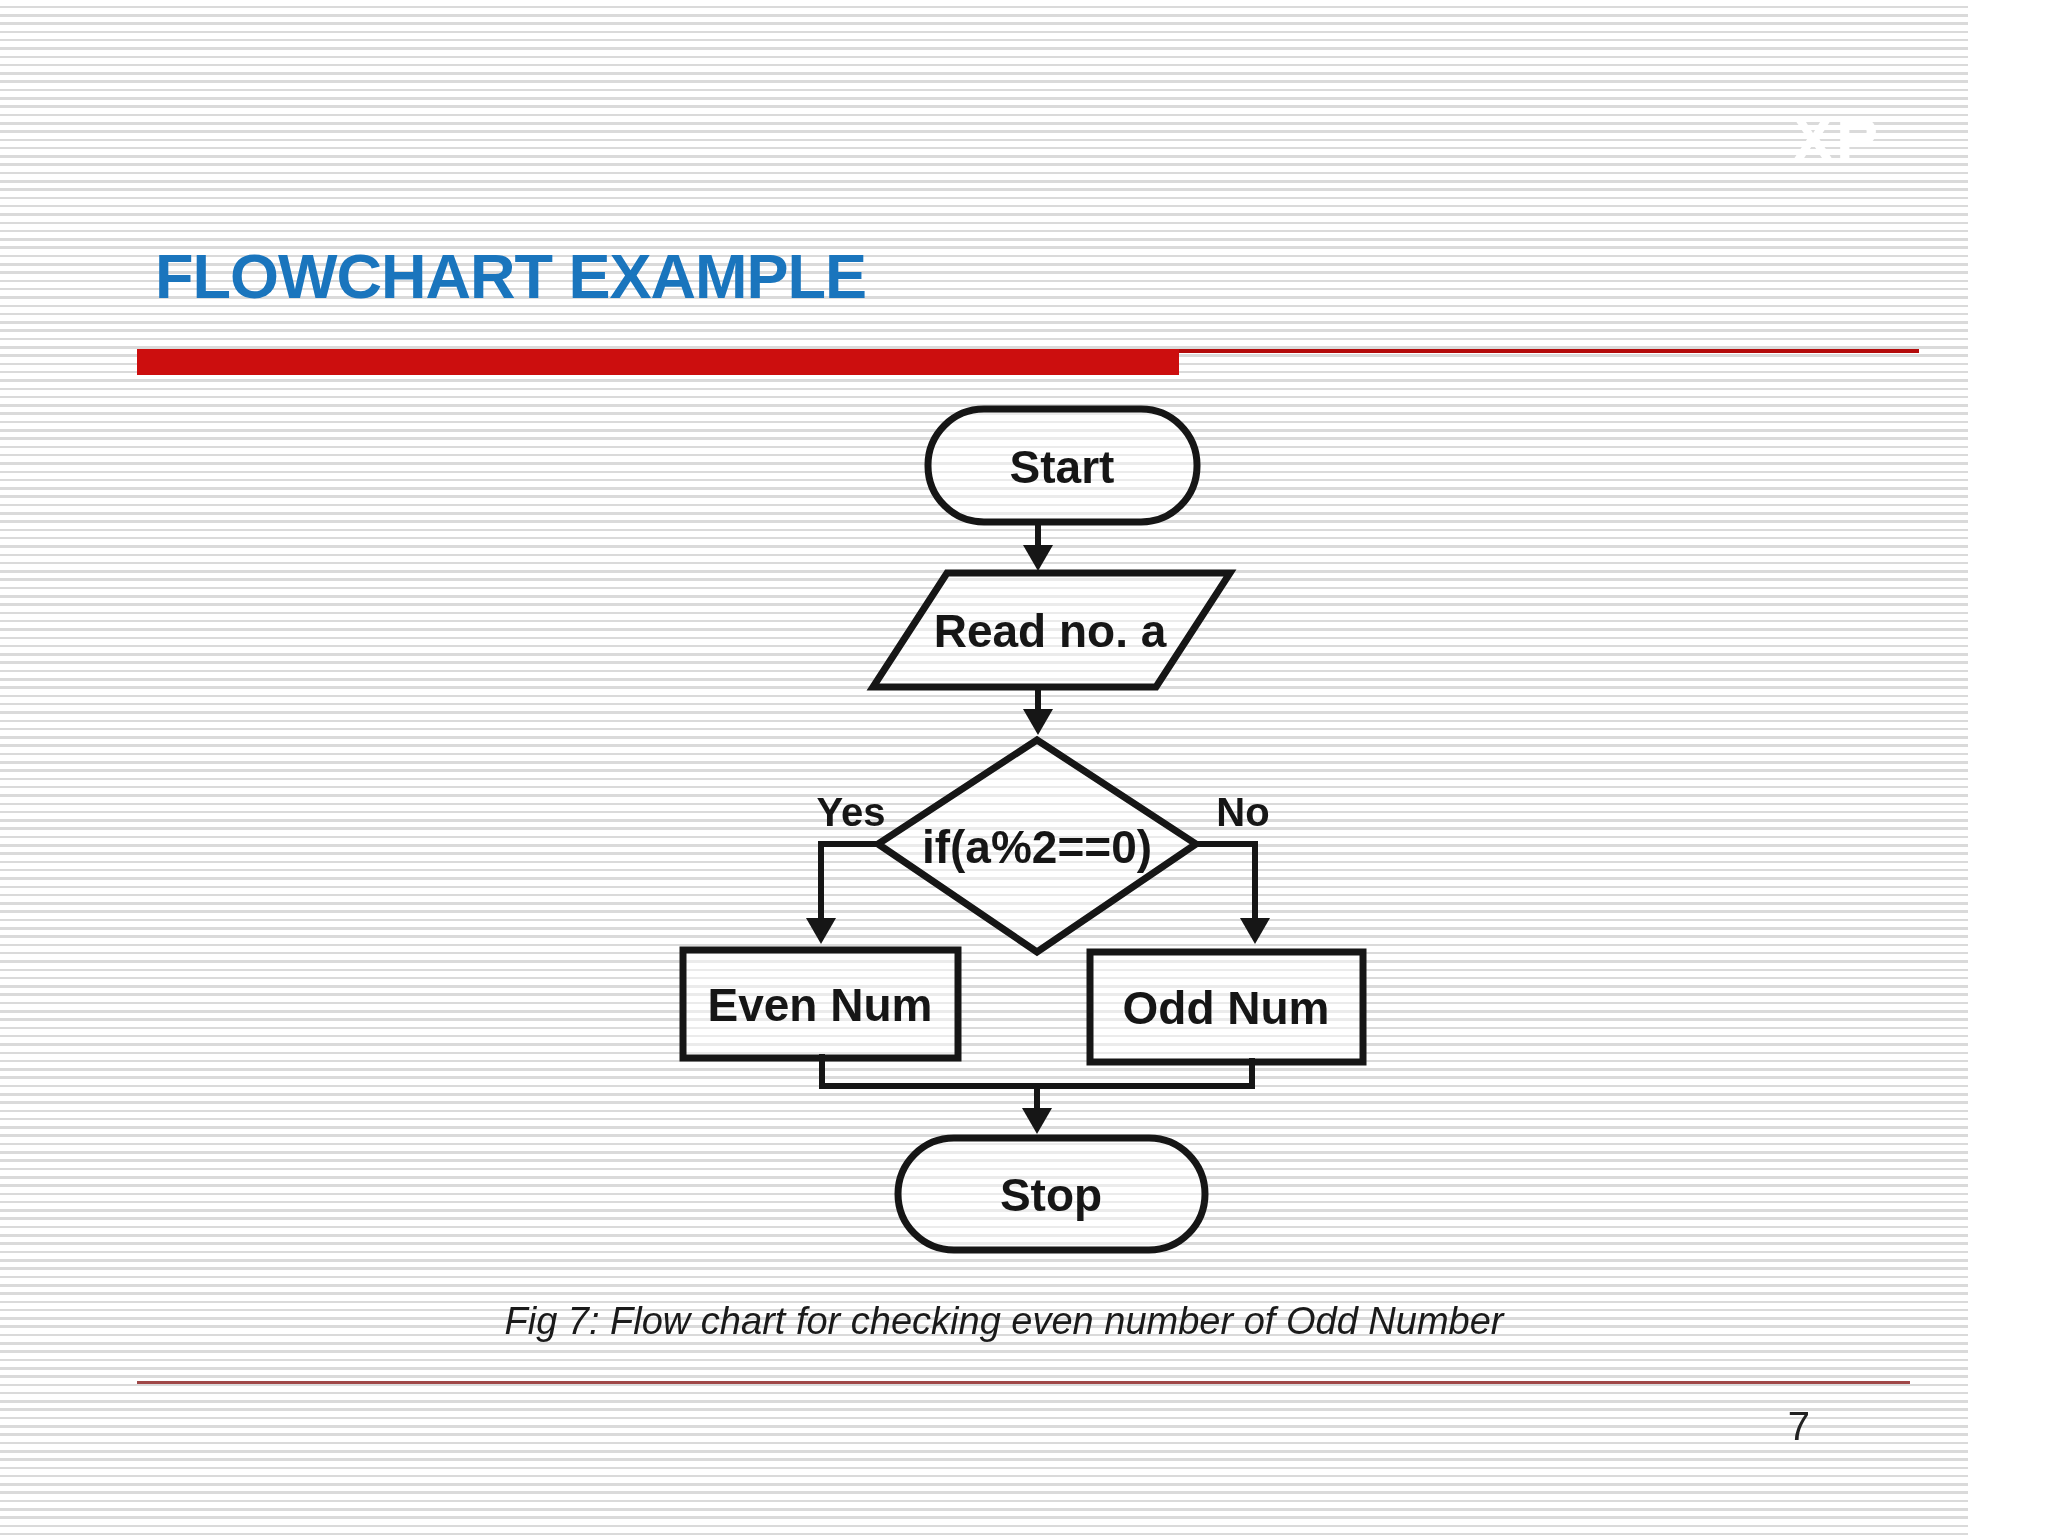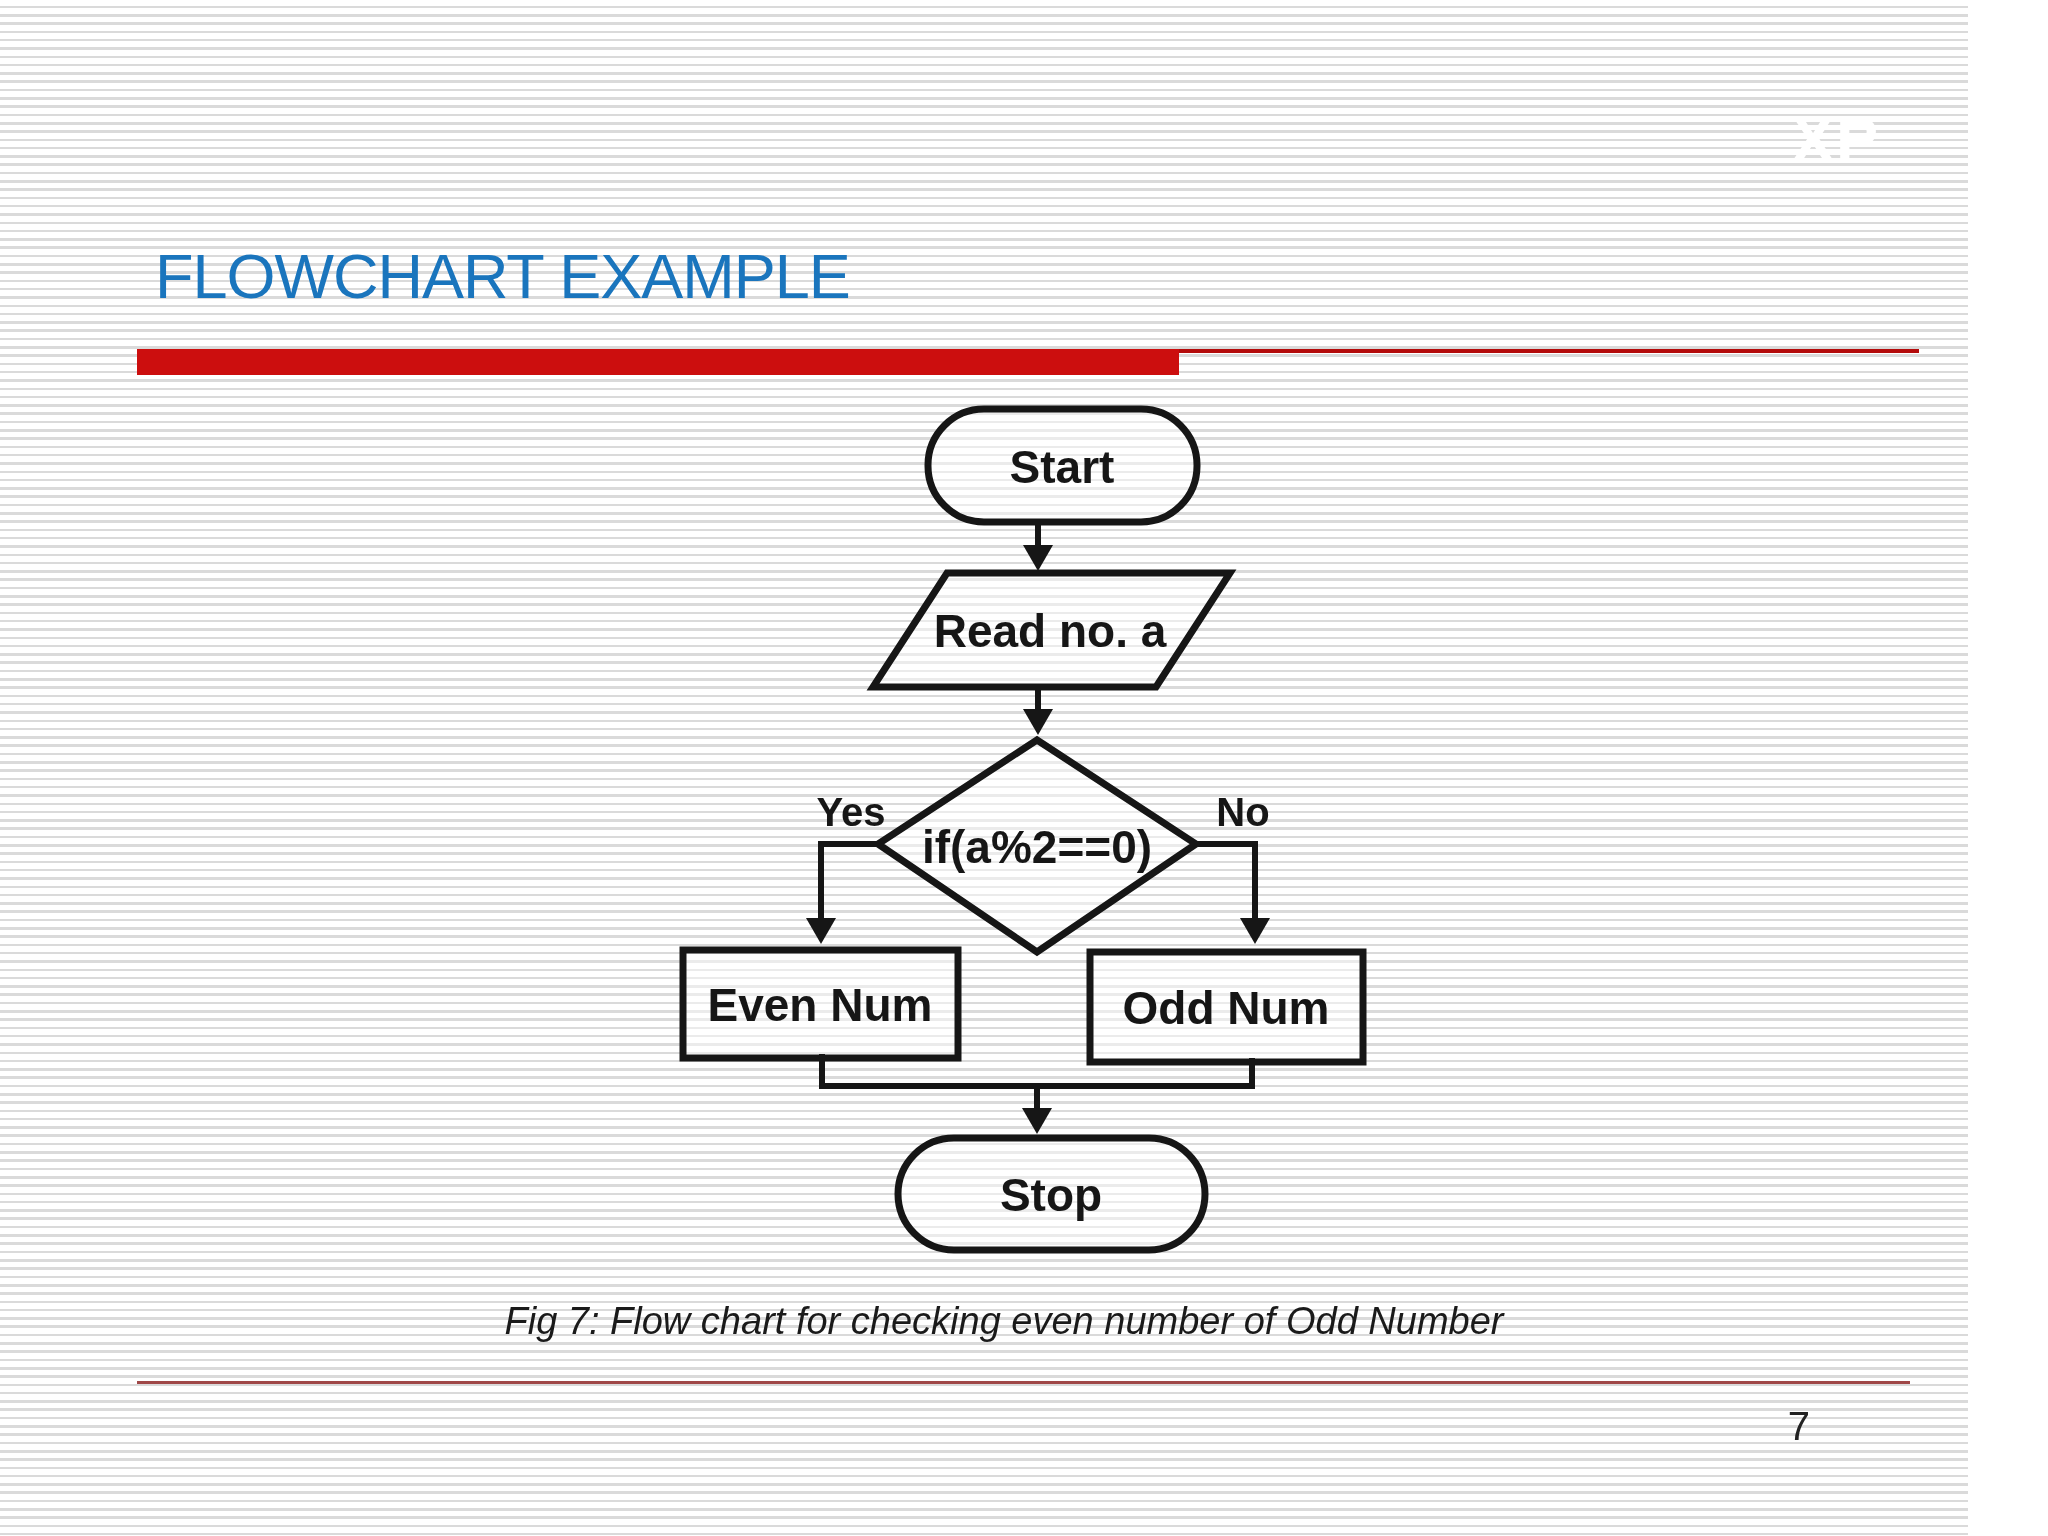--- a/index.html
+++ b/index.html
@@ -12,21 +12,21 @@
       #ffffff 0px, #ffffff 5.7px,
       #dadada 5.7px, #dadada 8.3px);
   }
   .watermark{
     position:absolute; top:103px; right:88px;
     font-size:63px; font-weight:bold; color:#ffffff;
     letter-spacing:2px;
   }
   .title{
     position:absolute; left:155px; top:240px;
-    font-size:63px; font-weight:normal; letter-spacing:-1px;
+    font-size:63px; font-weight:bold; letter-spacing:-1px;
     color:#1a75bd;
   }
   .bar-thin-top{
     position:absolute; left:137px; top:349px;
     width:1782px; height:4px; background:#b40b0b;
   }
   .bar-thick{
     position:absolute; left:137px; top:349px;
     width:1042px; height:26px; background:#cc0e0e;
   }

